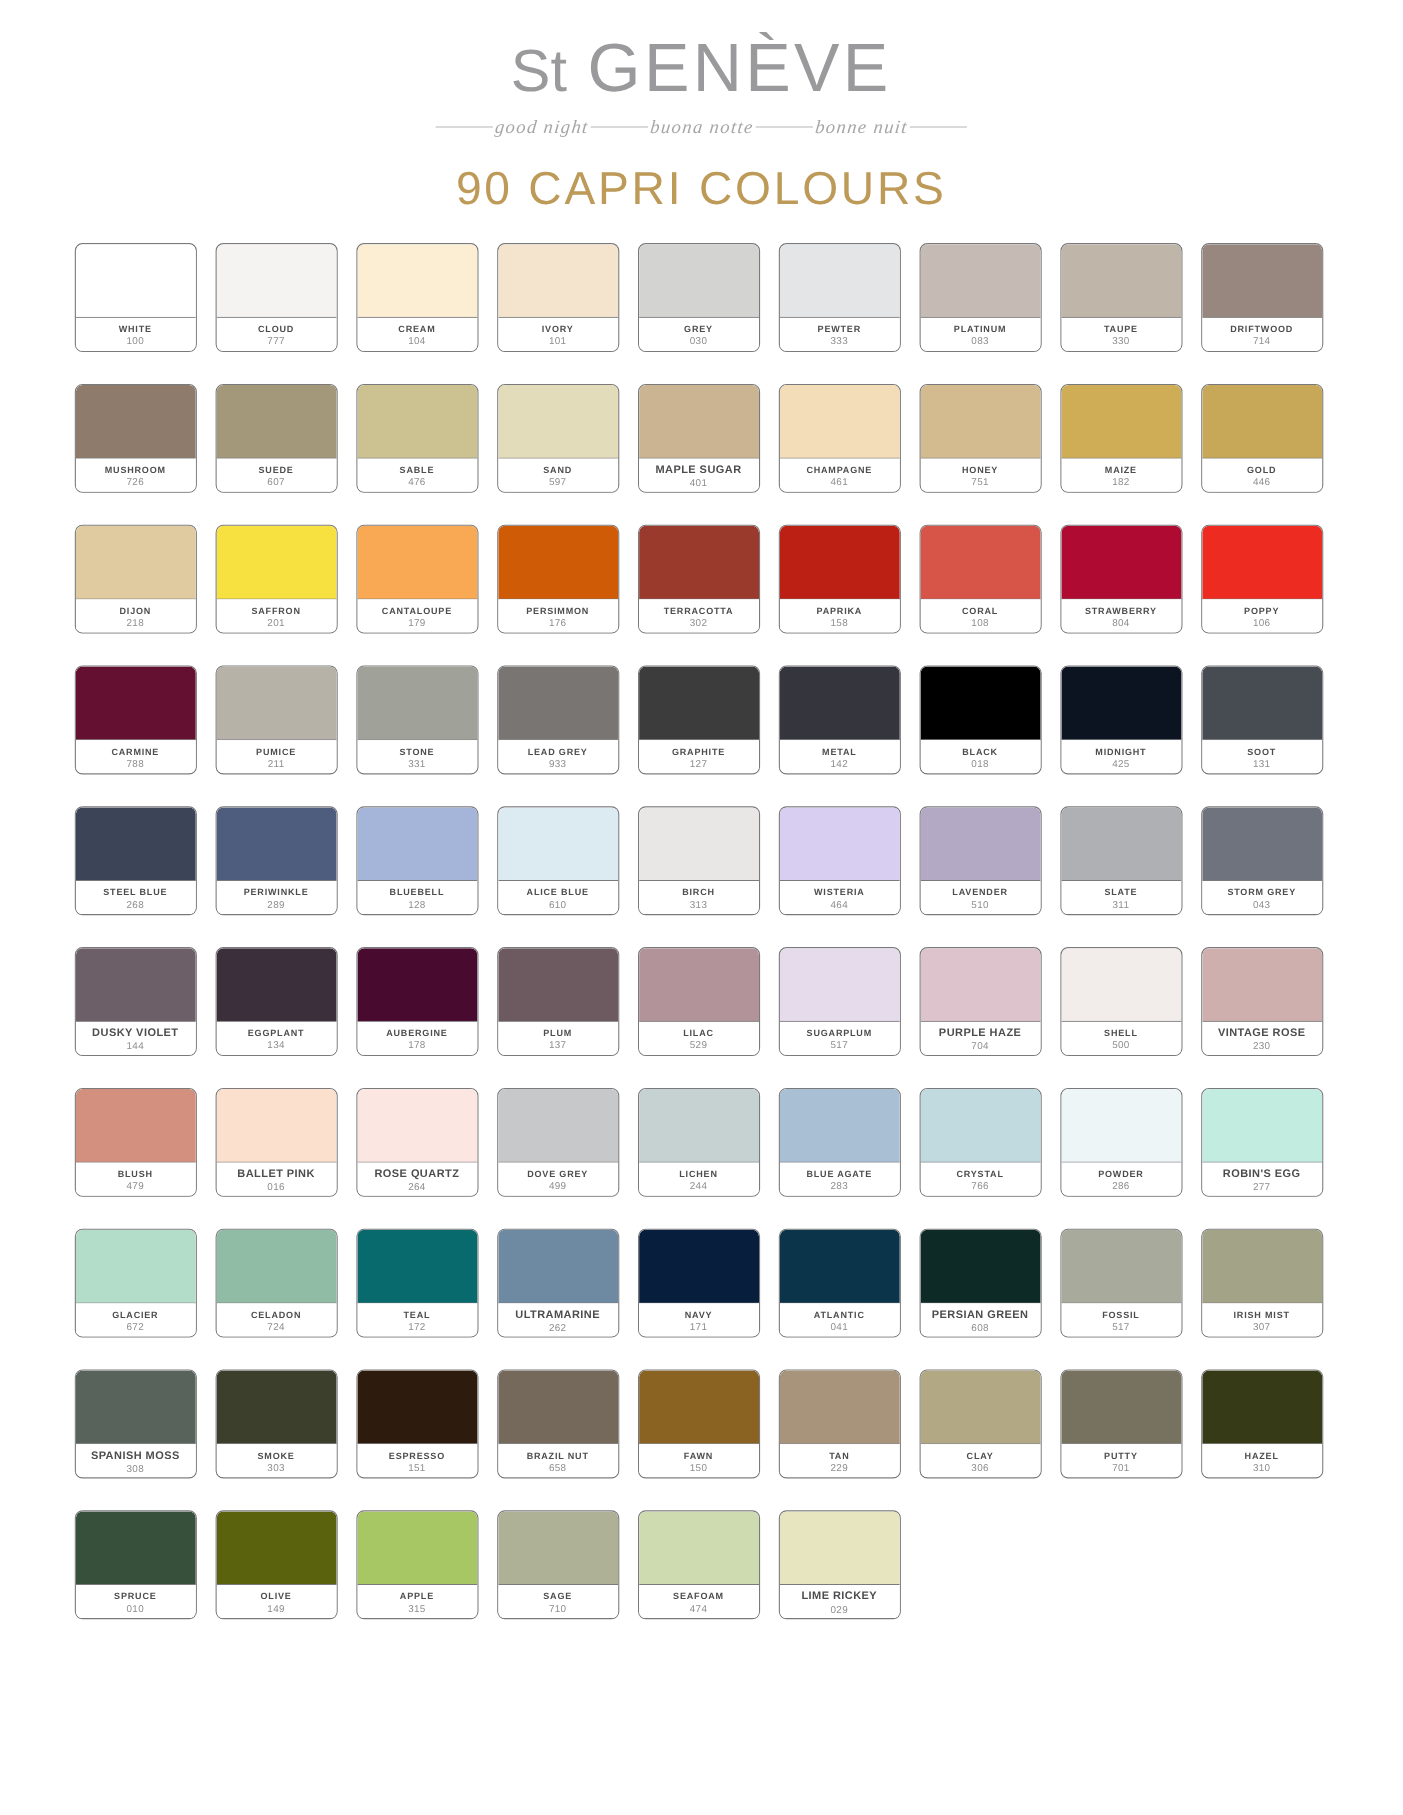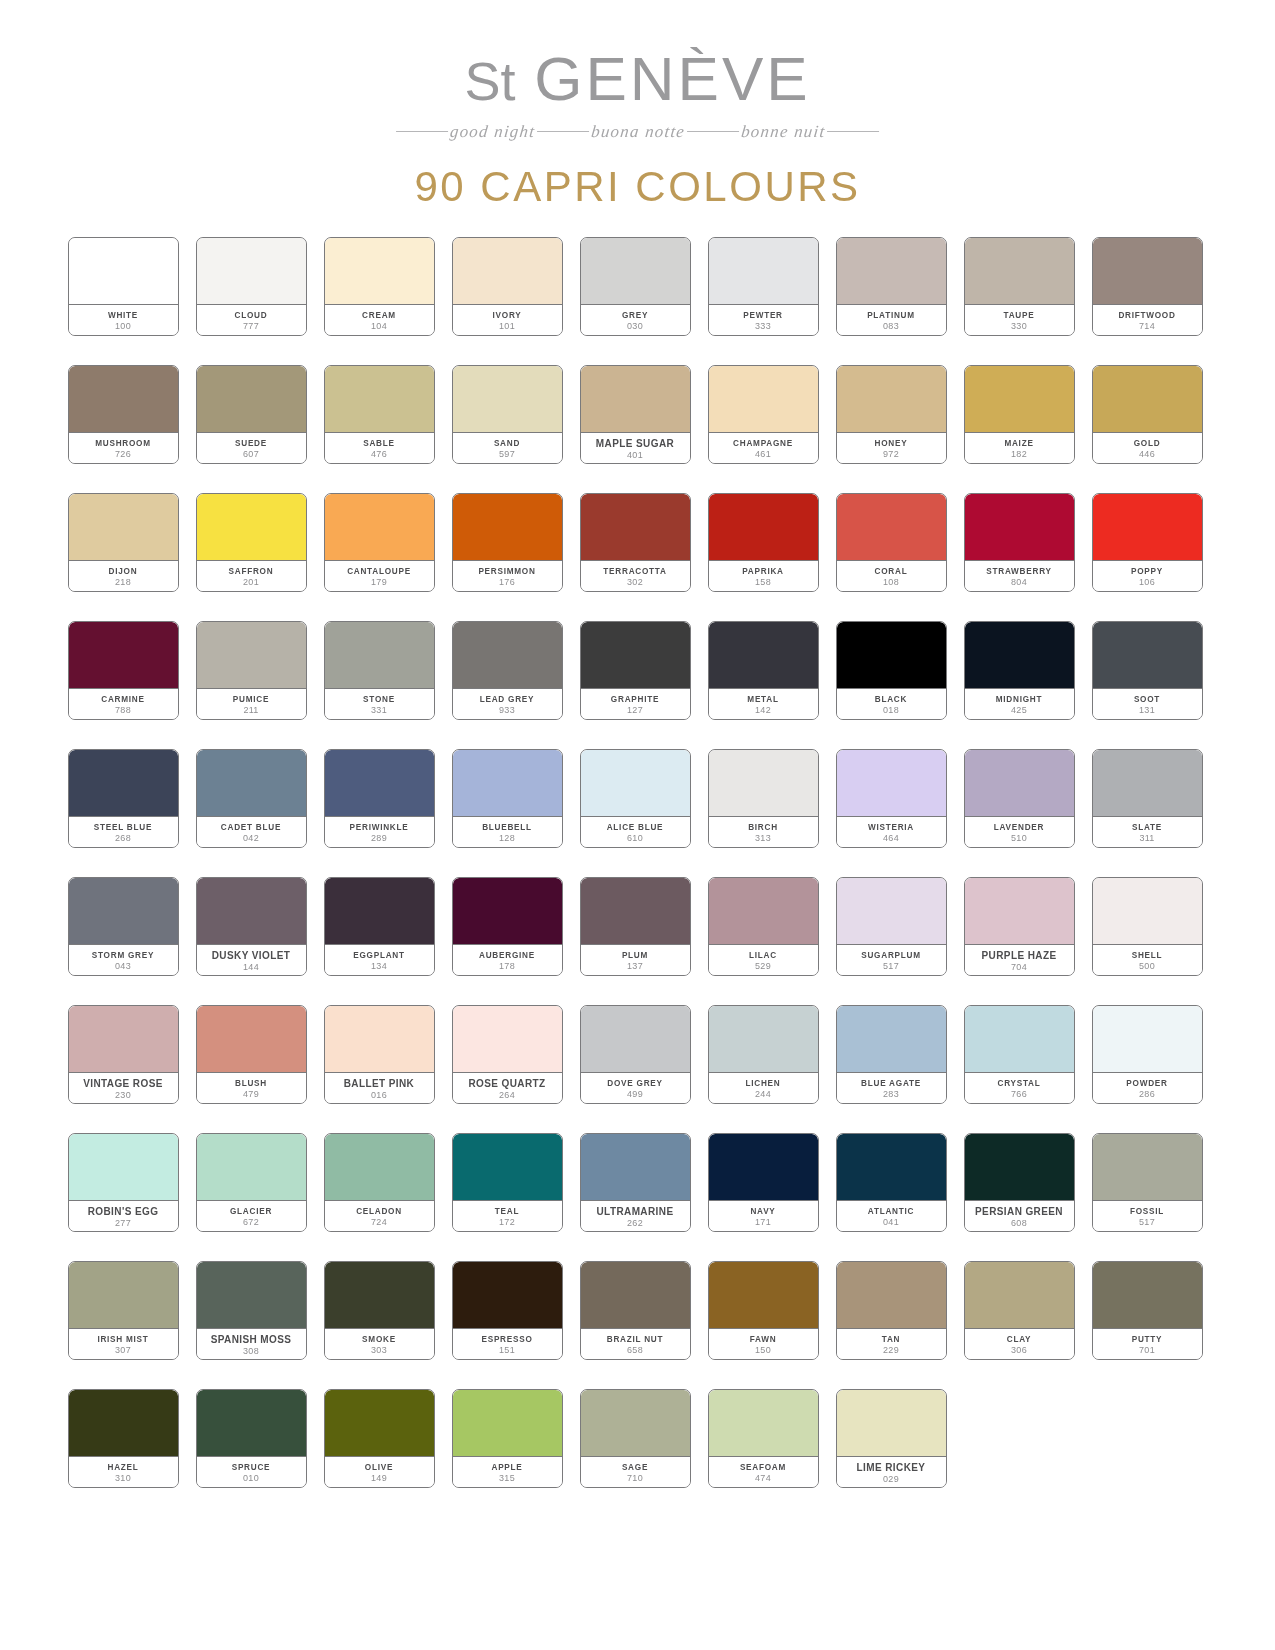--- a/index.html
+++ b/index.html
@@ -12,21 +12,21 @@
   .page {
     width: 1275px;
     height: 1650px;
     position: relative;
     background: #ffffff;
     overflow: hidden;
   }
 
   
   .header {
-    padding-top: 46px;
+    padding-top: 30px;
     text-align: center;
   }
   .brand {
     font-family: "Liberation Sans", sans-serif;
     font-size: 62px;
     letter-spacing: 1.5px;
     color: #9a9a9c;
     font-weight: 300;
     line-height: 1.05;
     white-space: nowrap;
@@ -249,21 +249,21 @@
         <div class="swatch-color" style="background: rgb(243, 221, 184);"></div>
         <div class="swatch-label">
           <div class="swatch-name">CHAMPAGNE</div>
           <div class="swatch-num">461</div>
         </div>
       </div>
       <div class="swatch">
         <div class="swatch-color" style="background: rgb(212, 187, 143);"></div>
         <div class="swatch-label">
           <div class="swatch-name">HONEY</div>
-          <div class="swatch-num">972</div>
+          <div class="swatch-num">751</div>
         </div>
       </div>
       <div class="swatch">
         <div class="swatch-color" style="background: rgb(207, 173, 86);"></div>
         <div class="swatch-label">
           <div class="swatch-name">MAIZE</div>
           <div class="swatch-num">182</div>
         </div>
       </div>
       <div class="swatch">
@@ -397,27 +397,20 @@
         <div class="swatch-label">
           <div class="swatch-name">SOOT</div>
           <div class="swatch-num">131</div>
         </div>
       </div>
       <div class="swatch">
         <div class="swatch-color" style="background: rgb(60, 68, 88);"></div>
         <div class="swatch-label">
           <div class="swatch-name">STEEL BLUE</div>
           <div class="swatch-num">268</div>
-        </div>
-      </div>
-      <div class="swatch">
-        <div class="swatch-color" style="background: rgb(108, 129, 147);"></div>
-        <div class="swatch-label">
-          <div class="swatch-name">CADET BLUE</div>
-          <div class="swatch-num">042</div>
         </div>
       </div>
       <div class="swatch">
         <div class="swatch-color" style="background: rgb(78, 92, 126);"></div>
         <div class="swatch-label">
           <div class="swatch-name">PERIWINKLE</div>
           <div class="swatch-num">289</div>
         </div>
       </div>
       <div class="swatch">

